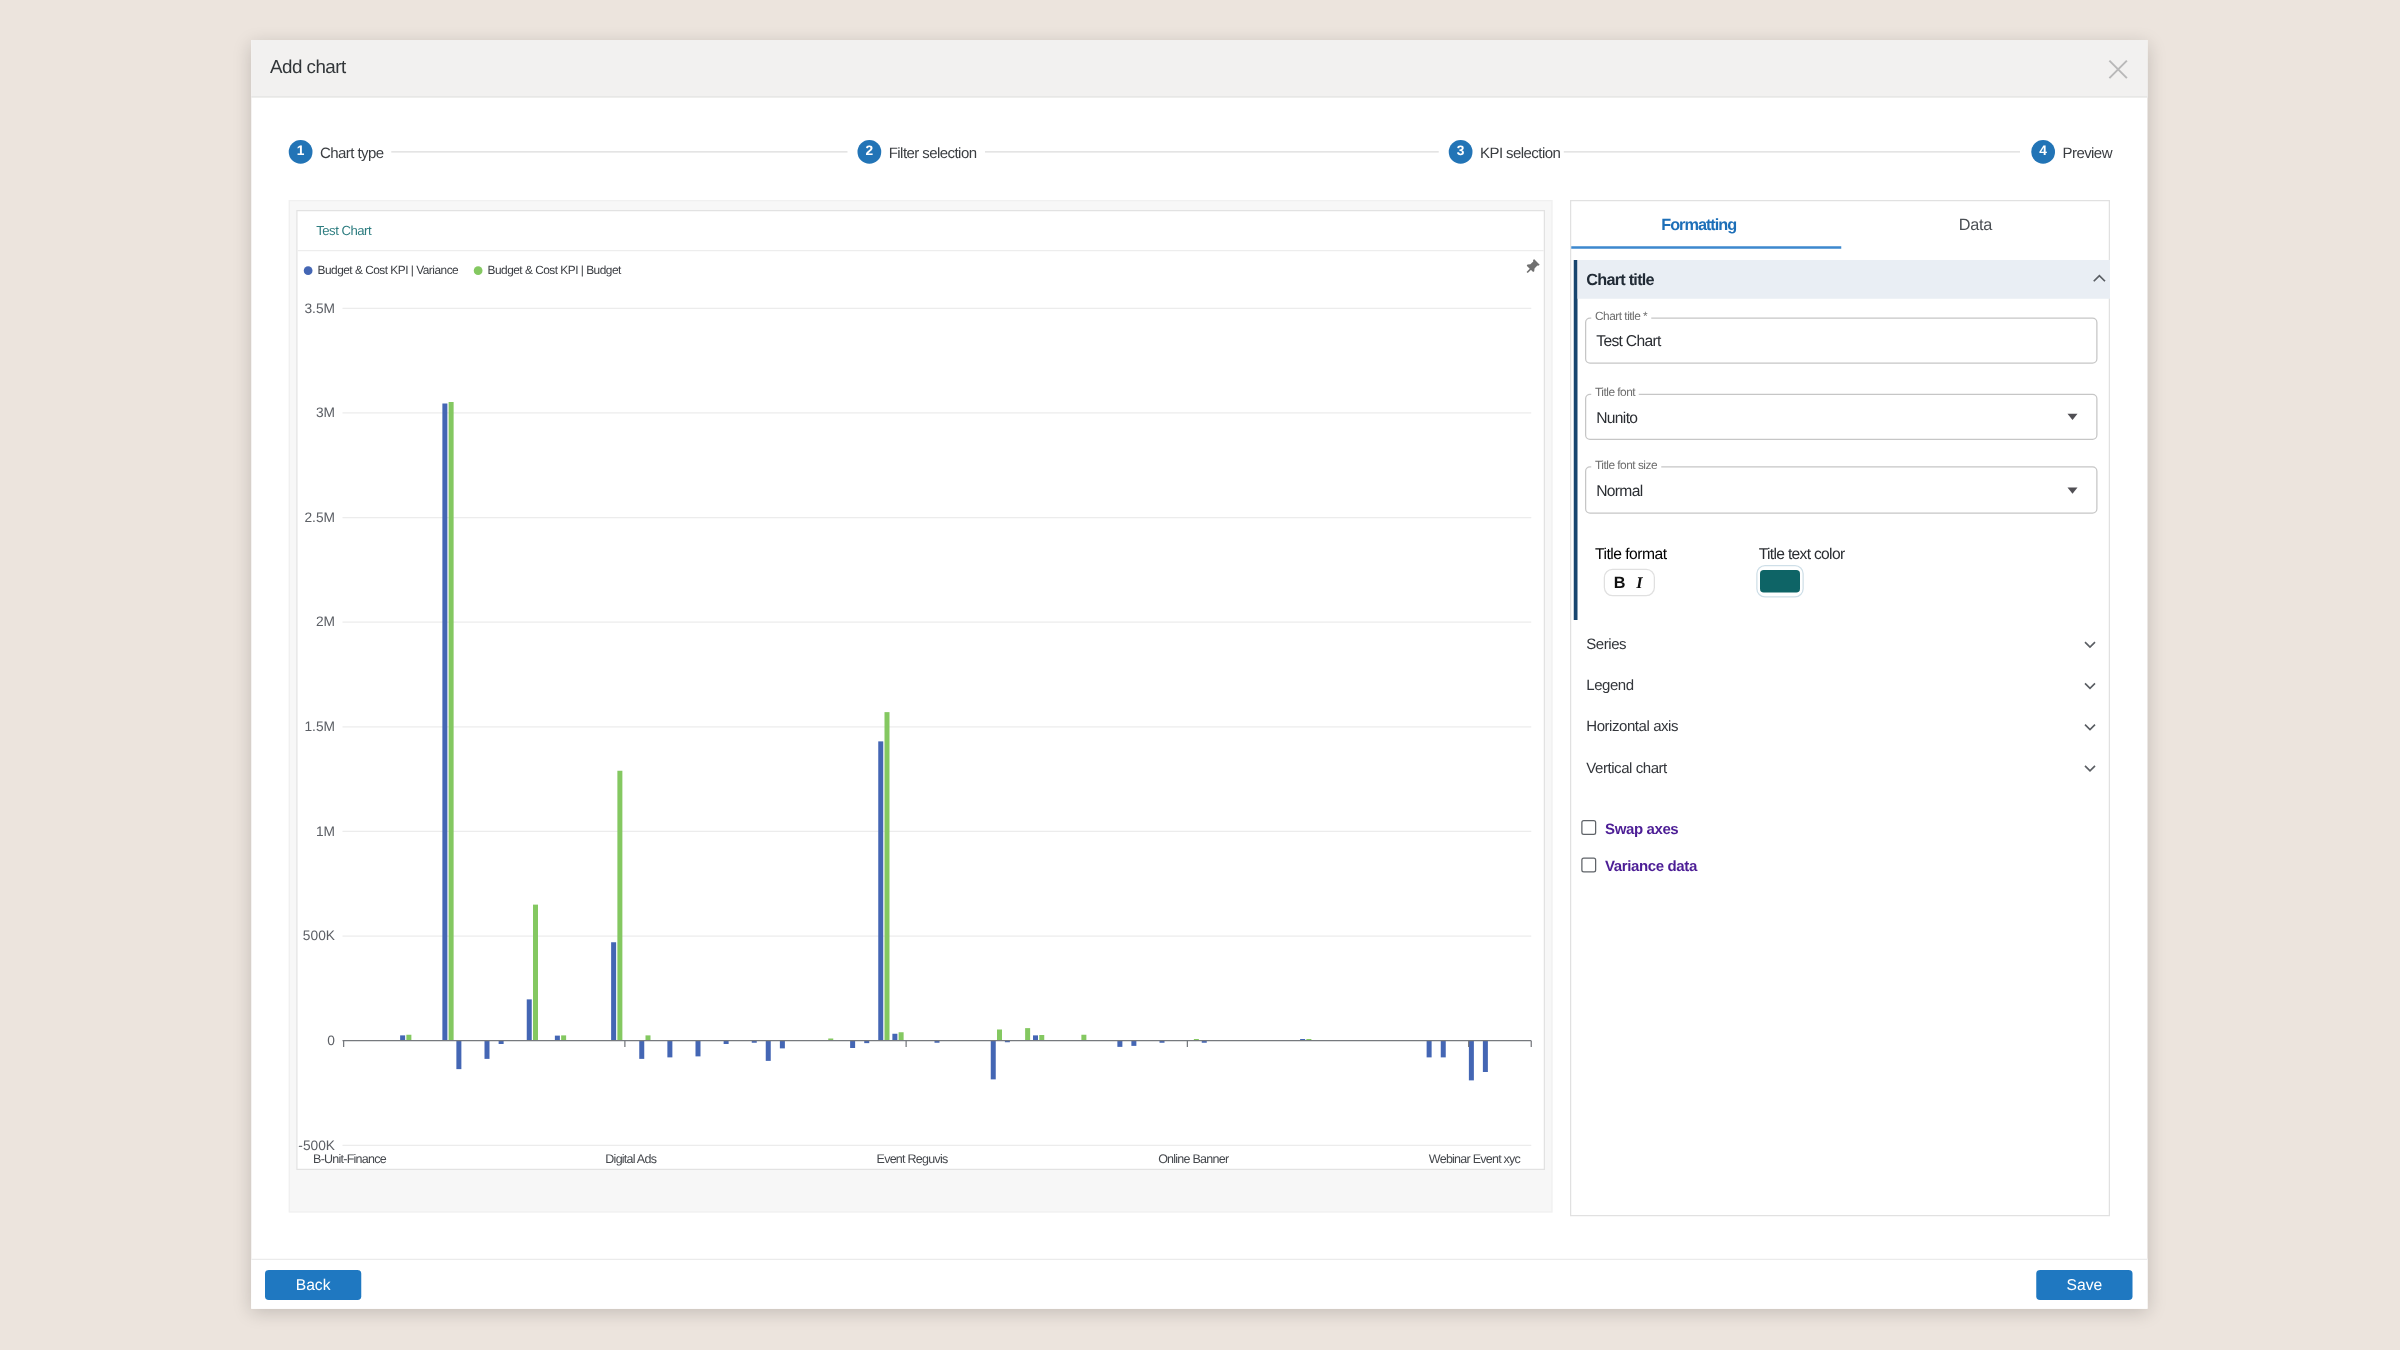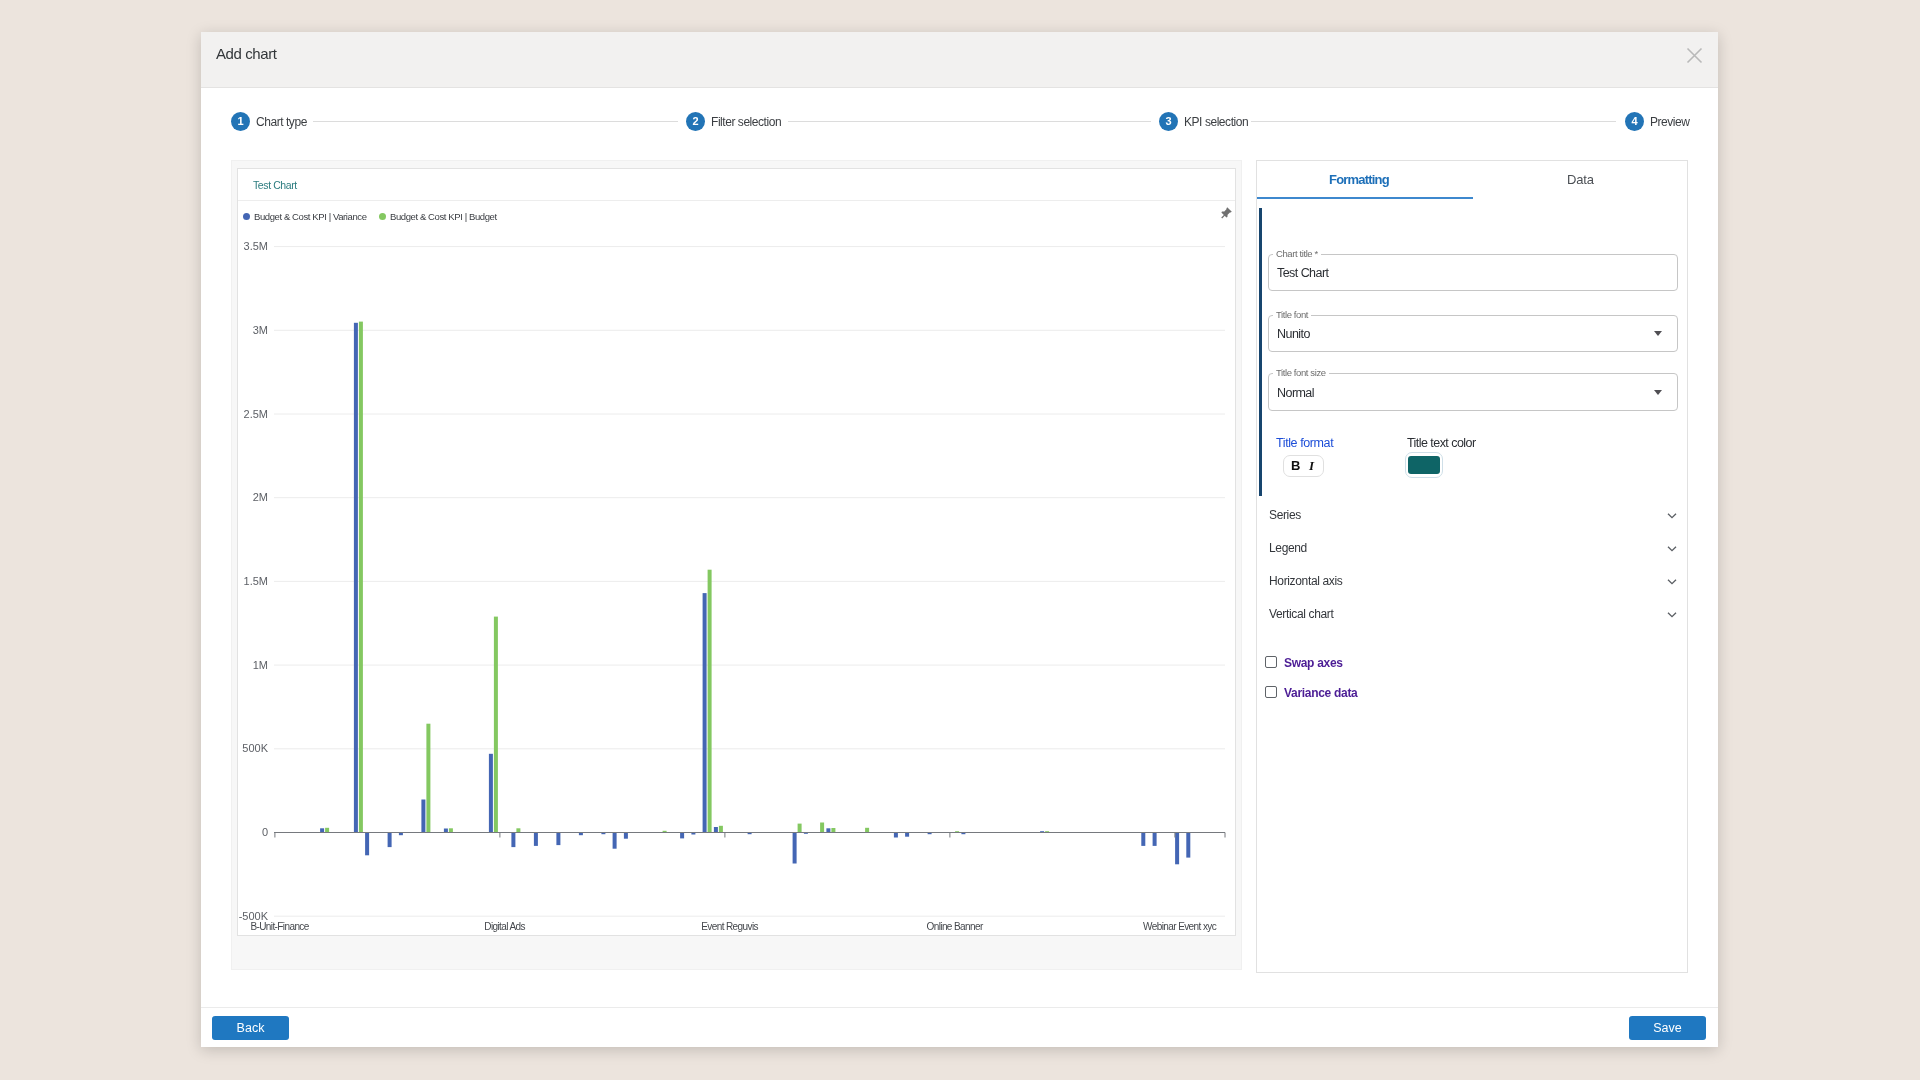--- a/index.html
+++ b/index.html
@@ -1,20 +1,20 @@
 <!DOCTYPE html>
 <html><head>
 <meta charset="utf-8">
 <style>
 * { margin:0; padding:0; box-sizing:border-box; }
 html,body { width:1920px; height:1080px; overflow:hidden;
   font-family:"Liberation Sans", sans-serif; background:#ece4dd; }
 #modal { position:absolute; left:201px; top:32px; width:1517px; height:1015px;
   background:#fff; box-shadow:0 3px 14px rgba(0,0,0,.18); }
-#mhead { position:absolute; left:0; top:0; width:100%; height:56px;
+#mhead { position:absolute; left:0; top:0; width:100%; height:46px;
   background:#f2f1f0; border-bottom:1px solid #e4e3e2; }
 #mhead .t { position:absolute; left:15px; top:13px; font-size:15px; letter-spacing:-0.4px; color:#323639; }
 #closex { position:absolute; right:15px; top:15px; width:17px; height:17px; }
 
 
 .stepc { position:absolute; top:80px; width:19px; height:19px; border-radius:50%;
   background:#2274b6; color:#fff; font-size:11px; font-weight:bold;
   text-align:center; line-height:19px; }
 .stepl { position:absolute; top:83px; font-size:12px; color:#3b3e42; letter-spacing:-0.45px; }
 .stepline { position:absolute; top:89px; height:1px; background:#dcdcdc; }
@@ -167,36 +167,42 @@
 <text x="716.6" y="761" text-anchor="middle" font-size="10" letter-spacing="-0.6" fill="#45484d" font-family="Liberation Sans, sans-serif">Online Banner</text>
 <text x="941.6" y="761" text-anchor="middle" font-size="10" letter-spacing="-0.6" fill="#45484d" font-family="Liberation Sans, sans-serif">Webinar Event xyc</text>
 </svg>
 </div>
 
 <div id="rpanel">
   <div class="tab" style="left:72px; color:#1d6fb8; font-weight:bold; letter-spacing:-0.8px;">Formatting</div>
   <div class="tab" style="left:310px; color:#4b4f54;">Data</div>
   <div id="tabuline"></div>
   <div id="secblue"></div>
+  <div id="sechead">
+      <div class="t">Chart title</div>
+    <svg style="position:absolute;left:412px;top:11px" width="11" height="8" viewBox="0 0 11 8">
+        <path d="M1 6 L5.5 1.5 L10 6" fill="none" stroke="#5a5e63" stroke-width="1.4"></path>
+      </svg>
+  </div>
 
   <div class="fld" style="top:93px; height:37px;"></div>
   <div class="flab" style="left:16px; top:87px;">Chart title *</div>
   <div class="fval" style="top:105px;">Test Chart</div>
 
   <div class="fld" style="top:154px; height:37px;"></div>
   <div class="flab" style="left:16px; top:148px;">Title font</div>
   <div class="fval" style="top:166px;">Nunito</div>
   <div class="arrow" style="left:397px; top:170px;"></div>
 
   <div class="fld" style="top:212px; height:38px;"></div>
   <div class="flab" style="left:16px; top:206px;">Title font size</div>
   <div class="fval" style="top:225px;">Normal</div>
   <div class="arrow" style="left:397px; top:229px;"></div>
 
-  <div style="position:absolute; left:19px; top:275px; font-size:12.5px; letter-spacing:-0.4px; color:#1d4ed8;">Title format</div>
+  <div style="position:absolute; left:19px; top:275px; font-size:12.5px; letter-spacing:-0.4px; color:#000000;">Title format</div>
   <div style="position:absolute; left:150px; top:275px; font-size:12.5px; letter-spacing:-0.55px; color:#2b2e33;">Title text color</div>
   <div style="position:absolute; left:26px; top:294px; width:41px; height:22px; background:#fff; border:1px solid #e0e0e0; border-radius:7px;">
     <span style="position:absolute; left:7px; top:2px; font-size:13px; font-weight:bold; color:#111;">B</span>
     <span style="position:absolute; left:25px; top:2px; font-size:13px; font-style:italic; font-weight:bold; font-family:'Liberation Serif',serif; color:#111;">I</span>
   </div>
   <div style="position:absolute; left:148px; top:291px; width:38px; height:26px; background:#fff; border:1px solid #cfdfe8; border-radius:7px;">
       <div style="position:absolute; left:2px; top:3px; width:32px; height:18px; background:#0e6466; border-radius:3px;"></div>
     </div>
 
   <div class="acc" style="top:347px;">Series</div>

